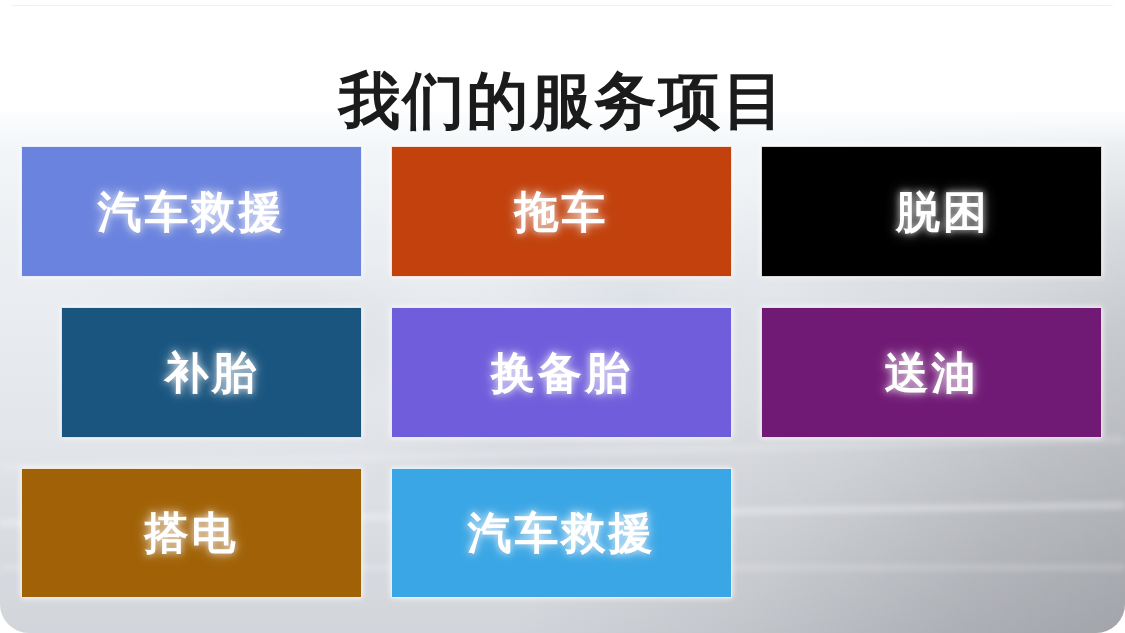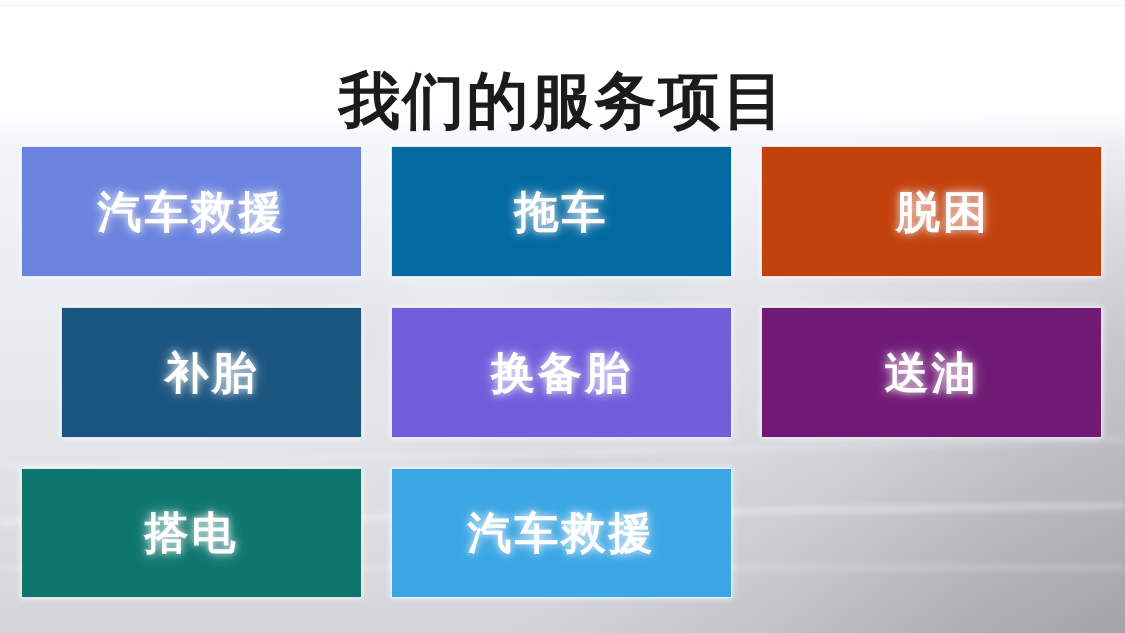--- a/index.html
+++ b/index.html
@@ -11,20 +11,21 @@
   body {
     font-family: "DejaVu Sans", "Liberation Sans", sans-serif;
   }
 
   .poster {
     position: relative;
     width: 1125px;
     height: 633px;
     overflow: hidden;
     background: #f2f4f6;
+    border-radius: 29px;
   }
 
   
   .bg-photo {
     position: absolute;
     inset: 0;
     background:
       
       linear-gradient(180deg,
         rgba(255,255,255,1.00) 0px,
@@ -142,41 +143,41 @@
   <div class="bg-hairline"></div>
 
   <h1 class="title">我们的服务项目</h1>
 
   <div class="grid">
 
     <div class="tile" style="background-color: rgb(106, 131, 222);">
       <span class="tile-label">汽车救援</span>
     </div>
 
-    <div class="tile" style="background-color: #0369a1;">
+    <div class="tile" style="background-color: #c2410c;">
       <span class="tile-label">拖车</span>
     </div>
 
-    <div class="tile" style="background-color: #c2410c; padding-left: 23px;">
+    <div class="tile" style="background-color: #000000; padding-left: 23px;">
       <span class="tile-label">脱困</span>
     </div>
 
     <div class="tile" style="background-color: rgb(26, 85, 128); margin-left: 40px;">
       <span class="tile-label">补胎</span>
     </div>
 
     <div class="tile" style="background-color: rgb(111, 93, 219); text-align: right;">
       <span class="tile-label">换备胎</span>
     </div>
 
     <div class="tile" style="background-color: #701a75;">
       <span class="tile-label">送油</span>
     </div>
 
-    <div class="tile" style="background-color: #0f766e;">
+    <div class="tile" style="background-color: #a16207;">
       <span class="tile-label">搭电</span>
     </div>
 
     <div class="tile" style="background-color: rgb(58, 166, 229);">
       <span class="tile-label">汽车救援</span>
     </div>
 
 
   </div>
 </div>

